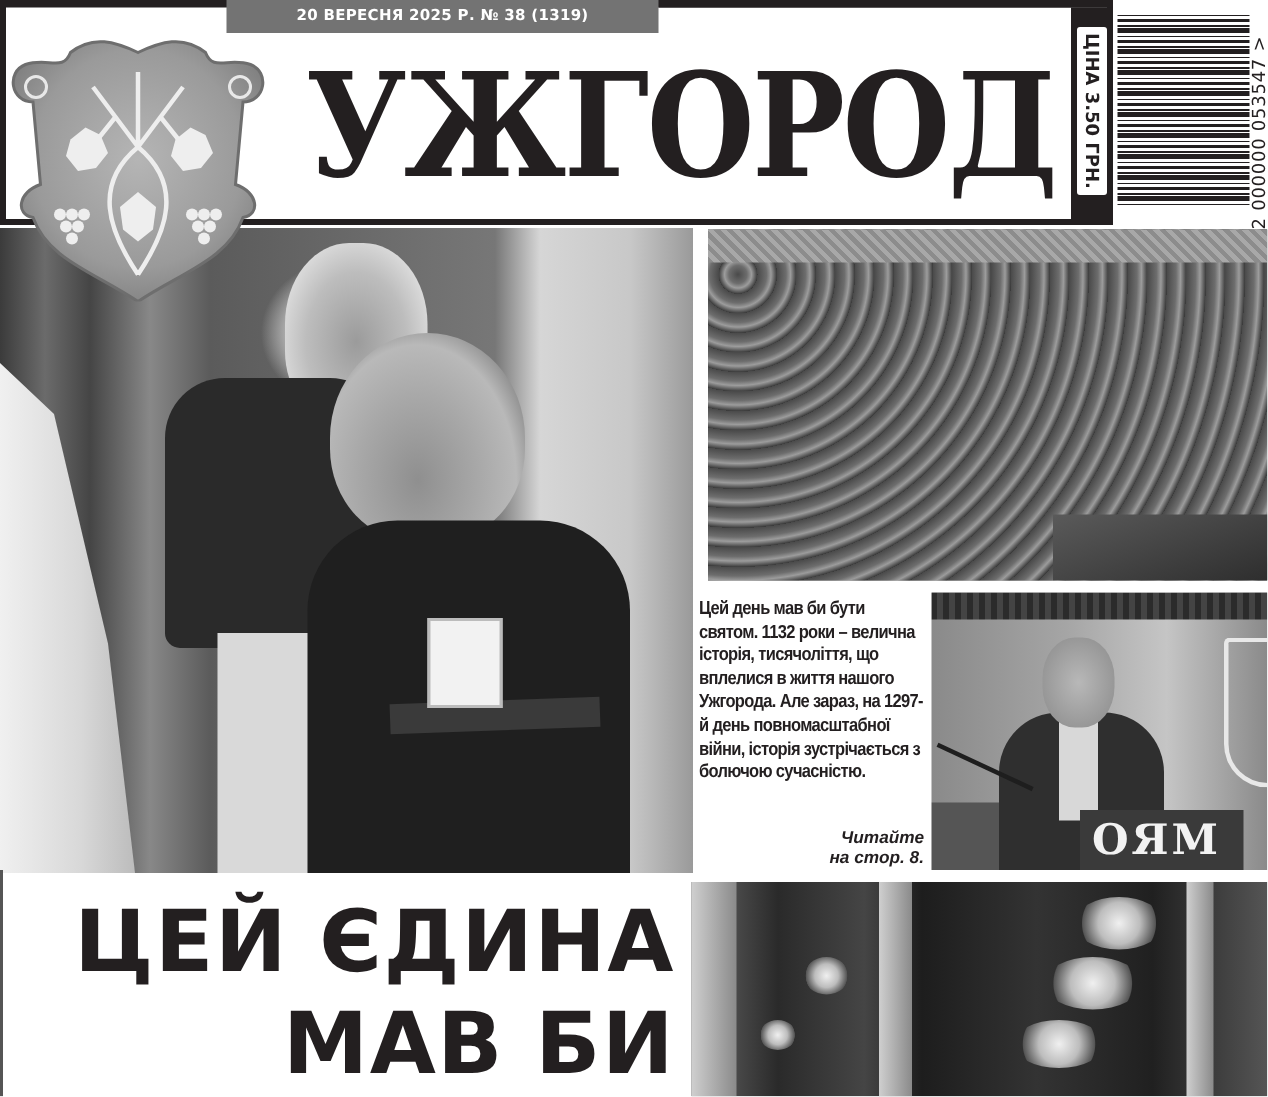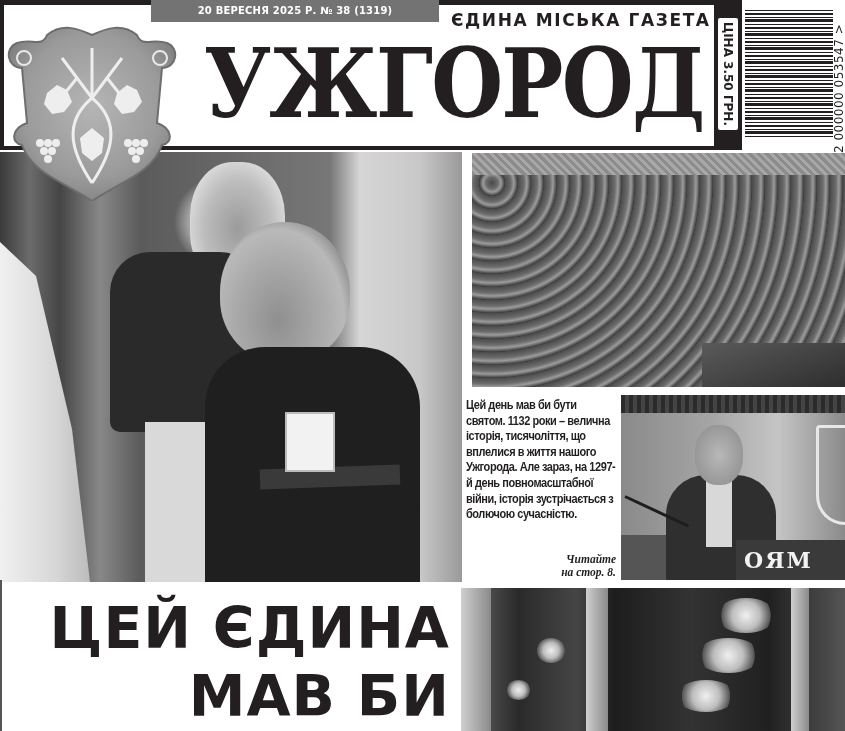--- a/index.html
+++ b/index.html
@@ -113,41 +113,41 @@
     background: repeating-linear-gradient(90deg, #2b2b2b 0 4px, #444 4px 8px); }
   .photo-speaker .suit { position: absolute; left: 45px; top: 80px; width: 110px; height: 105px;
     background: #2f2f2f; border-radius: 40px 40px 0 0; }
   .photo-speaker .shirt { position: absolute; left: 85px; top: 82px; width: 26px; height: 70px; background: #d8d8d8; }
   .photo-speaker .head { position: absolute; left: 74px; top: 30px; width: 48px; height: 60px;
     background: radial-gradient(ellipse at 50% 50%, #b8b8b8, #8a8a8a); border-radius: 45%; }
   .photo-speaker .podium { position: absolute; left: 0; top: 140px; width: 60px; height: 45px; background: #555; }
   .photo-speaker .mic { position: absolute; left: 4px; top: 100px; width: 70px; height: 3px; background: #1e1e1e; transform: rotate(25deg); transform-origin: left; }
   .photo-speaker .shield { position: absolute; left: 195px; top: 30px; width: 29px; height: 100px;
     border: 3px solid #e8e8e8; border-right: none; border-radius: 4px 0 0 30px; }
-  .photo-speaker .banner { position: absolute; left: 115px; top: 145px; width: 109px; height: 40px;
+  .photo-speaker .banner { position: absolute; left: 99px; top: 145px; width: 109px; height: 40px;
     background: #3a3a3a; color: #f2f2f2; font-family: "DejaVu Serif", serif; font-weight: bold;
-    font-size: 22px; line-height: 40px; letter-spacing: 2px; padding-left: 8px; }
+    font-size: 28px; line-height: 40px; letter-spacing: 2px; padding-left: 8px; }
 
   .photo-medals {
     left: 461px; top: 588px; width: 384px; height: 143px;
     background: linear-gradient(90deg, #6a6a6a 0%, #2a2a2a 15%, #454545 30%, #1d1d1d 40%, #333 60%, #202020 80%, #555 100%);
   }
   .photo-medals .row { position: absolute; width: 40px; height: 143px; background: linear-gradient(90deg, #cfcfcf, #8a8a8a); }
   .photo-medals .medal { position: absolute; border-radius: 50%; background: radial-gradient(circle, #f0f0f0 0%, #bdbdbd 40%, #555 70%, transparent 72%); }
 
   
   .lead {
     position: absolute; left: 466px; top: 398px; width: 152px;
     font-family: "Liberation Sans", sans-serif; font-weight: bold; font-size: 12.5px;
     line-height: 15.6px; color: #231f20; letter-spacing: -0.5px;
     transform: scaleX(0.88); transform-origin: left top; width: 172px;
   }
   .read-more {
     position: absolute; left: 520px; top: 553px; width: 96px; text-align: right;
-    font-family: Liberation Serif, serif; font-weight: bold; font-style: italic;
+    font-family: Liberation Sans, sans-serif; font-weight: bold; font-style: italic;
     font-size: 11.5px; line-height: 13px; color: #231f20;
   }
 
   
   .headline {
     position: absolute; left: 0; top: 594px; width: 450px; text-align: right;
     font-family: "DejaVu Sans", sans-serif; font-weight: bold; color: #231f20;
     font-size: 57px; line-height: 68px; letter-spacing: 1px;
   }
   .headline span { display: block; }
@@ -155,21 +155,20 @@
   .rule-photo-sep { position: absolute; left: 462px; top: 153px; width: 10px; height: 234px; background: #fff; }
 </style>
 </head>
 <body>
 
 <div class="page">
 
   <div class="masthead-frame"></div>
   <div class="top-bar-right"></div>
   <div class="issue-bar">20 ВЕРЕСНЯ 2025 Р. № 38 (1319)</div>
-  <div class="slogan">ЄДИНА МІСЬКА ГАЗЕТА</div>
   <div class="title">УЖГОРОД</div>
   <div class="price-strip"></div>
   <div class="price-text">ЦІНА 3.50 ГРН.</div>
 
   <div class="barcode">
     <div class="barcode-bars"></div>
     <div class="barcode-digits">2 000000 053547 &gt;</div>
   </div>
 
   <svg class="coat" viewBox="0 0 180 188">

